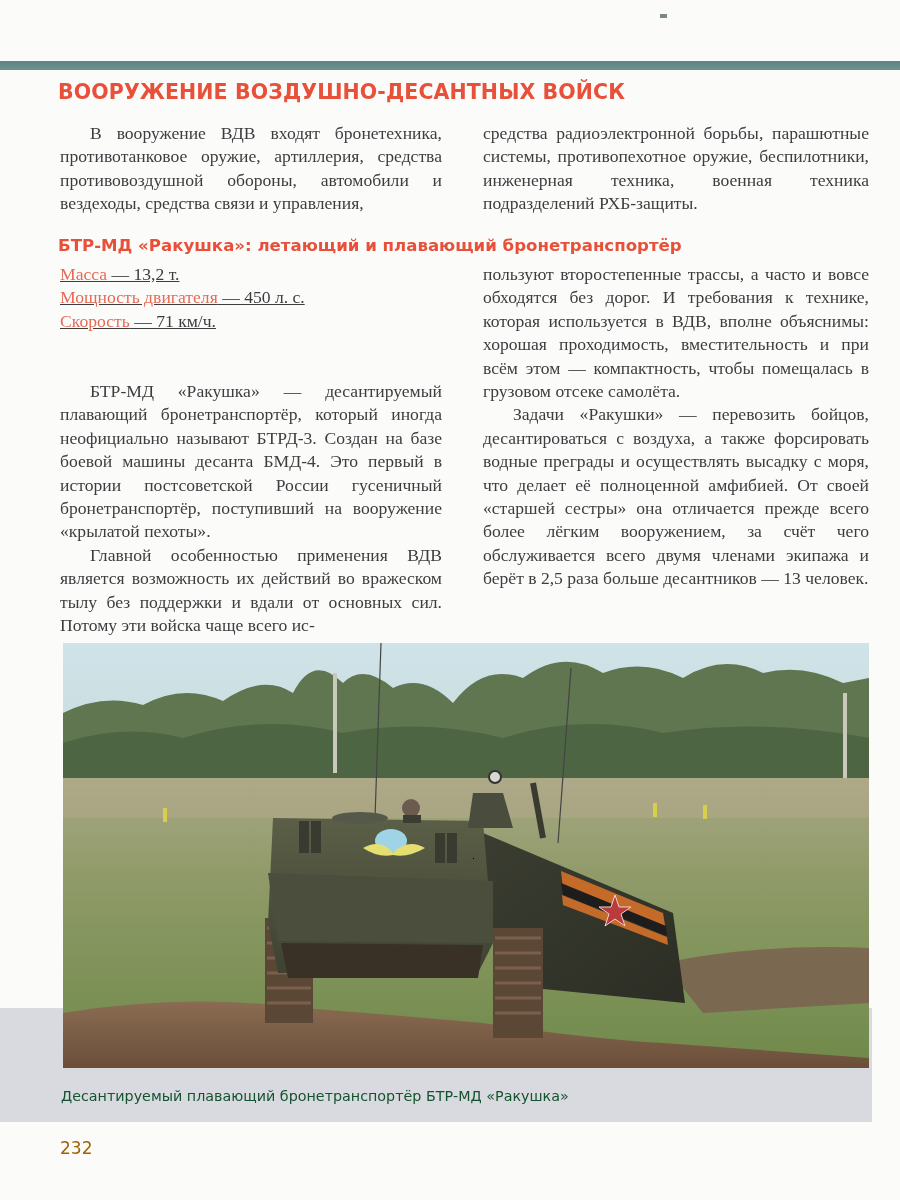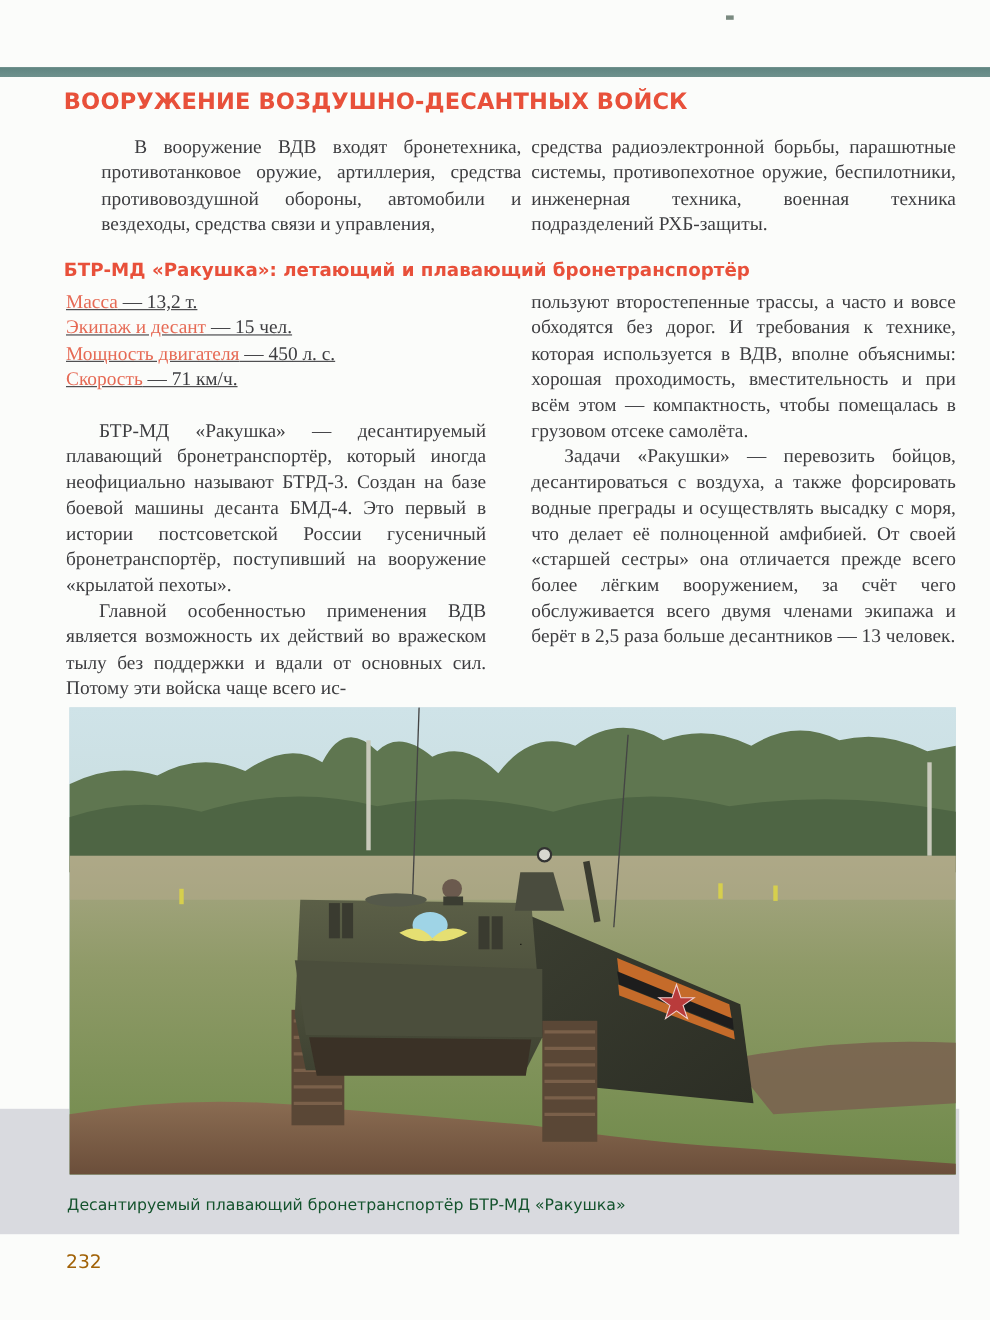--- a/index.html
+++ b/index.html
@@ -18,21 +18,21 @@
     font-family: "DejaVu Sans", "Liberation Sans", sans-serif;
     font-weight: bold; font-size: 20.5px; letter-spacing: 0.1px;
     color: #e8503a; white-space: nowrap;
   }
   .col {
     position: absolute; font-size: 17.6px; line-height: 23.4px;
     text-align: justify; color: #3d3d40;
   }
   .col p { margin: 0; text-indent: 30px; }
   .col p.noindent { text-indent: 0; }
-  .intro-left { left: 60px; top: 122px; width: 382px; margin-left: 32px; }
+  .intro-left { left: 60px; top: 122px; width: 382px; }
   .intro-right { left: 483px; top: 122px; width: 386px; }
   .subtitle {
     position: absolute; left: 58px; top: 236px;
     font-family: "DejaVu Sans", "Liberation Sans", sans-serif;
     font-weight: bold; font-size: 16.6px; color: #e8503a; white-space: nowrap;
   }
   .specs { left: 60px; top: 263px; width: 400px; text-align: left; }
   .spec-row { display: block; white-space: nowrap; text-decoration: underline; }
   .spec-label { color: #e66a55; }
   .body-left { left: 60px; top: 380px; width: 382px; }
@@ -70,21 +70,20 @@
   <p>В вооружение ВДВ входят бронетехника, противотанковое оружие, артиллерия, средства противовоздушной обороны, автомобили и вездеходы, средства связи и управления,</p>
 </div>
 <div class="col intro-right">
   <p class="noindent">средства радиоэлектронной борьбы, парашютные системы, противопехотное оружие, беспилотники, инженерная техника, военная техника подразделений РХБ-защиты.</p>
 </div>
 
 <div class="subtitle">БТР-МД «Ракушка»: летающий и плавающий бронетранспортёр</div>
 
 <div class="col specs">
   <span class="spec-row"><span class="spec-label">Масса</span><span> — 13,2 т.</span></span>
-  <span class="spec-row"><span class="spec-label">Экипаж и десант</span><span> — 15 чел.</span></span>
   <span class="spec-row"><span class="spec-label">Мощность двигателя</span><span> — 450 л. с.</span></span>
   <span class="spec-row"><span class="spec-label">Скорость</span><span> — 71 км/ч.</span></span>
 </div>
 
 <div class="col body-left">
   <p>БТР-МД «Ракушка» — десантируемый плавающий бронетранспортёр, который иногда неофициально называют БТРД-3. Создан на базе боевой машины десанта БМД-4. Это первый в истории постсоветской России гусеничный бронетранспортёр, поступивший на вооружение «крылатой пехоты».</p>
   <p>Главной особенностью применения ВДВ является возможность их действий во вражеском тылу без поддержки и вдали от основных сил. Потому эти войска чаще всего ис-</p>
 </div>
 
 <div class="col body-right">

